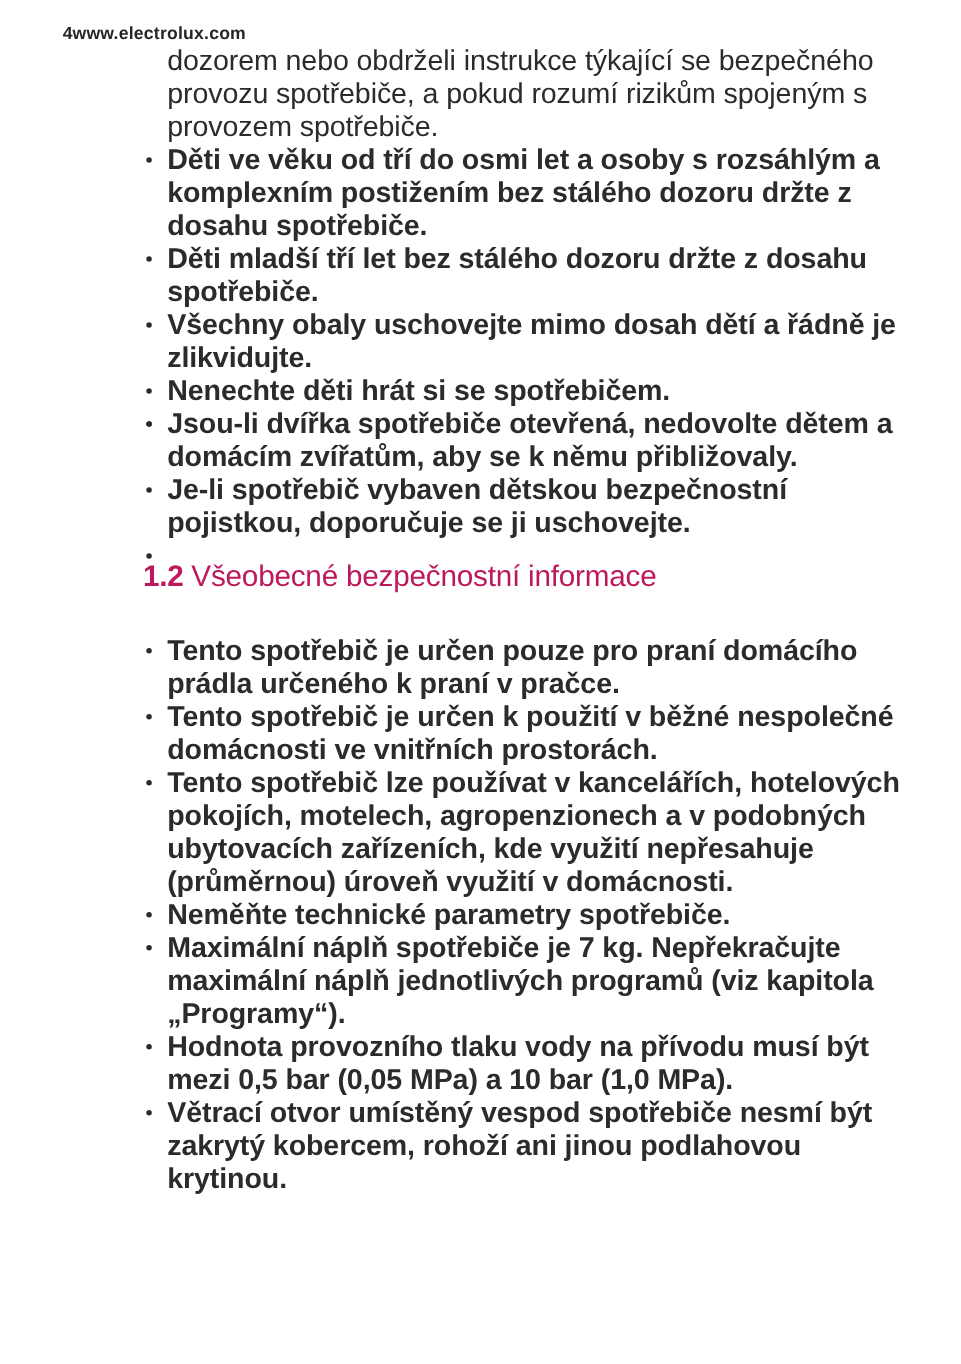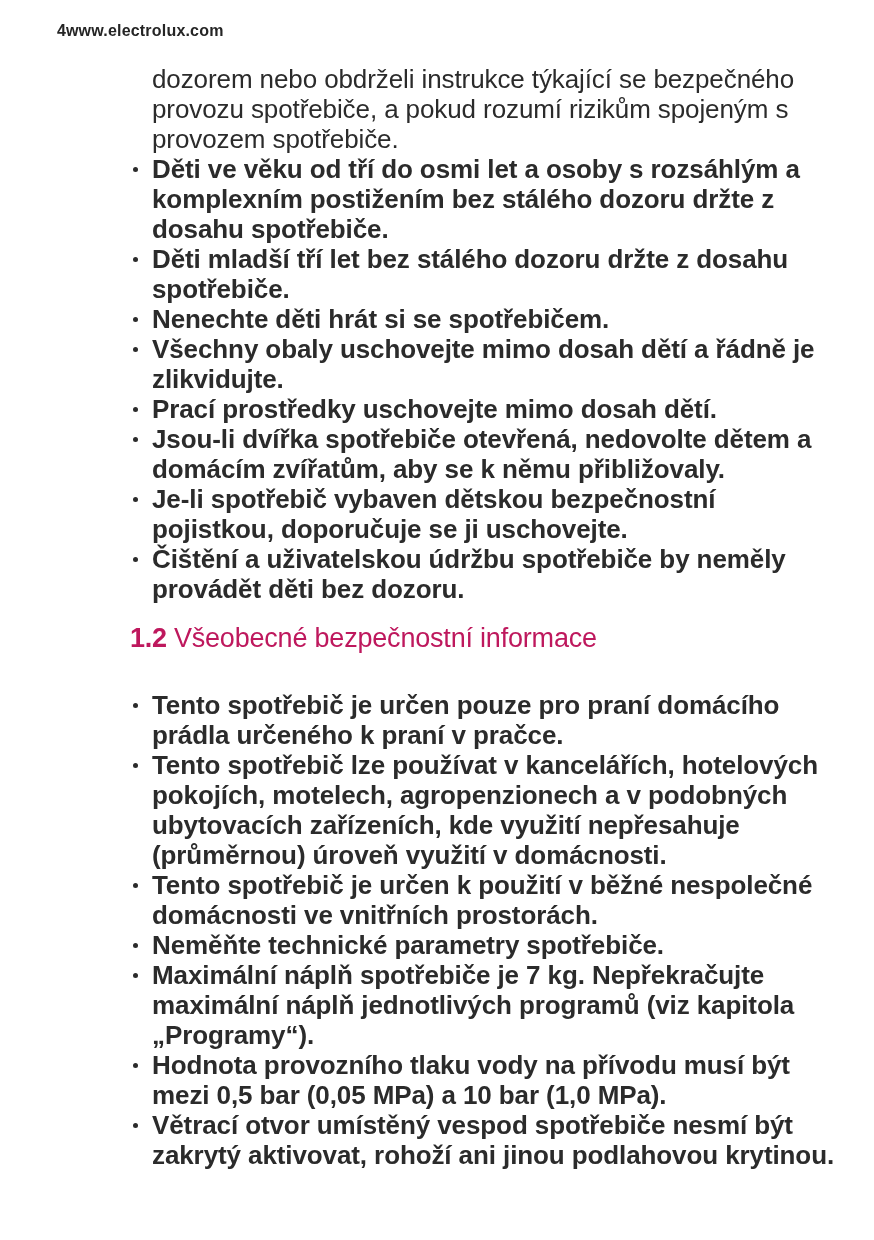--- a/index.html
+++ b/index.html
@@ -19,21 +19,21 @@
     font-size: 16px;
     font-weight: 700;
     color: #252525;
     display: flex;
   }
   .page-header .page-number { display: inline-block; }
   .page-header .website-url { display: inline-block; letter-spacing: 0.2px; }
 
   .page-content {
     position: absolute;
-    top: 64px;
+    top: 40px;
     left: 130px;
     width: 706px;
     font-size: 26px;
     line-height: 30px;
     letter-spacing: -0.1px;
   }
 
   .continued-paragraph {
     margin: 0 0 0 22px;
     padding: 0;
@@ -80,35 +80,35 @@
   <span class="website-url">www.electrolux.com</span>
 </div>
 
 <div class="page-content">
 
   <p class="continued-paragraph">dozorem nebo obdrželi instrukce týkající se bezpečného provozu spotřebiče, a pokud rozumí rizikům spojeným s provozem spotřebiče.</p>
 
   <ul class="bullet-list">
     <li><span class="bullet-dot"></span><span>Děti ve věku od tří do osmi let a osoby s rozsáhlým a komplexním postižením bez stálého dozoru držte z dosahu spotřebiče.</span></li>
     <li><span class="bullet-dot"></span><span>Děti mladší tří let bez stálého dozoru držte z dosahu spotřebiče.</span></li>
+    <li><span class="bullet-dot"></span><span>Všechny obaly uschovejte mimo dosah dětí a řádně je zlikvidujte.</span></li>
     <li><span class="bullet-dot"></span><span>Nenechte děti hrát si se spotřebičem.</span></li>
-    <li><span class="bullet-dot"></span><span>Všechny obaly uschovejte mimo dosah dětí a řádně je zlikvidujte.</span></li>
-    <li><span class="bullet-dot"></span><span>Prací prostředky uschovejte mimo dosah dětí.</span></li>
+    <li><span class="bullet-dot"></span></li>
     <li><span class="bullet-dot"></span><span>Jsou-li dvířka spotřebiče otevřená, nedovolte dětem a domácím zvířatům, aby se k němu přibližovaly.</span></li>
     <li><span class="bullet-dot"></span><span>Je-li spotřebič vybaven dětskou bezpečnostní pojistkou, doporučuje se ji uschovejte.</span></li>
-    <li><span class="bullet-dot"></span><span>Čištění a uživatelskou údržbu spotřebiče by neměly provádět děti bez dozoru.</span></li>
+    <li><span class="bullet-dot"></span></li>
   </ul>
 
   <h2 class="section-heading">
     <span class="heading-number">1.2</span><span class="heading-title">Všeobecné bezpečnostní informace</span>
   </h2>
 
   <ul class="bullet-list">
     <li><span class="bullet-dot"></span><span>Tento spotřebič je určen pouze pro praní domácího prádla určeného k praní v pračce.</span></li>
+    <li><span class="bullet-dot"></span><span>Tento spotřebič je určen k použití v běžné nespolečné domácnosti ve vnitřních prostorách.</span></li>
     <li><span class="bullet-dot"></span><span>Tento spotřebič lze používat v kancelářích, hotelových pokojích, motelech, agropenzionech a v podobných ubytovacích zařízeních, kde využití nepřesahuje (průměrnou) úroveň využití v domácnosti.</span></li>
-    <li><span class="bullet-dot"></span><span>Tento spotřebič je určen k použití v běžné nespolečné domácnosti ve vnitřních prostorách.</span></li>
     <li><span class="bullet-dot"></span><span>Neměňte technické parametry spotřebiče.</span></li>
     <li><span class="bullet-dot"></span><span>Maximální náplň spotřebiče je 7 kg. Nepřekračujte maximální náplň jednotlivých programů (viz kapitola „Programy“).</span></li>
     <li><span class="bullet-dot"></span><span>Hodnota provozního tlaku vody na přívodu musí být mezi 0,5 bar (0,05 MPa) a 10 bar (1,0 MPa).</span></li>
-    <li><span class="bullet-dot"></span><span>Větrací otvor umístěný vespod spotřebiče nesmí být zakrytý aktivovat, rohoží ani jinou podlahovou krytinou.</span></li>
+    <li><span class="bullet-dot"></span><span>Větrací otvor umístěný vespod spotřebiče nesmí být zakrytý kobercem, rohoží ani jinou podlahovou krytinou.</span></li>
   </ul>
 
 </div>
 
 </body></html>

